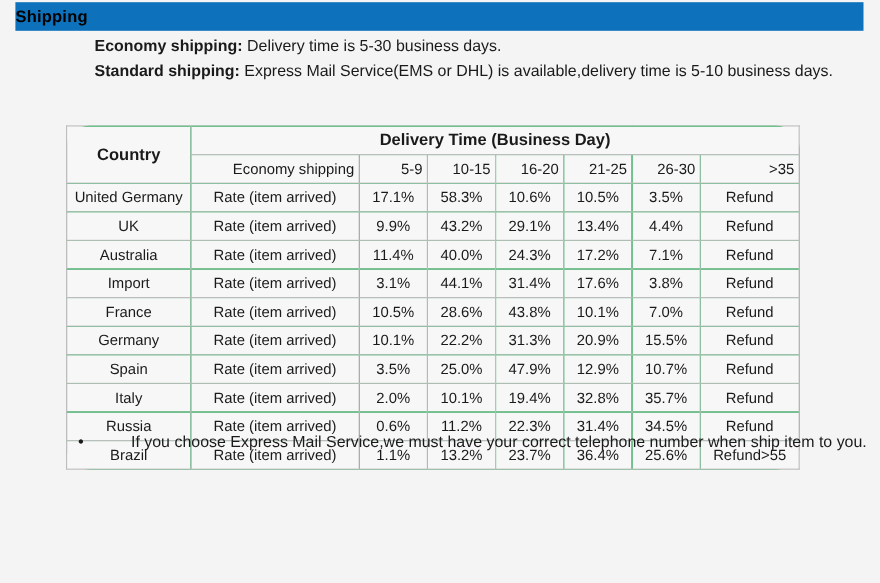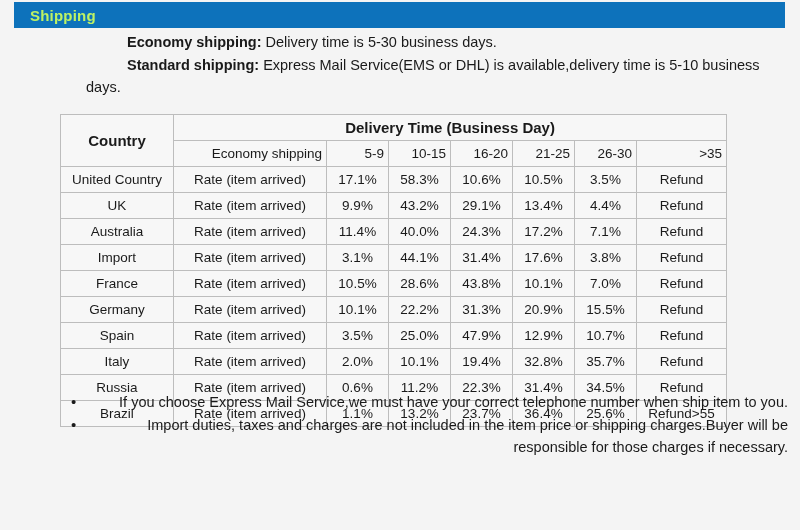--- a/index.html
+++ b/index.html
@@ -26,24 +26,23 @@
     position: absolute;
     left: 14px;
     top: 2px;
     width: 771px;
     height: 26px;
     background: #0d72bb;
     display: flex;
     align-items: center;
   }
   .section-header .title {
-    color: #bef264;
+    color: #000000;
     font-size: 15px;
     font-weight: bold;
-    padding-left: 16px;
     letter-spacing: 0.2px;
   }
 
   
   .intro {
     position: absolute;
     left: 58px;
     top: 31px;
     width: 726px;
   }
@@ -66,21 +65,20 @@
     font-size: 15px;
     line-height: 22.5px;
   }
   .sub-line {
     font-size: 14.5px;
     line-height: 22.5px;
     padding-left: 28px;
   }
   .sub-line .lead {
     font-weight: bold;
-    margin-left: 41px;
   }
 
   
   .table-wrap {
     position: absolute;
     left: 60px;
     top: 114px;
     width: 657px;
   }
   table.delivery {
@@ -192,21 +190,21 @@
           <th class="sub-head">5-9</th>
           <th class="sub-head">10-15</th>
           <th class="sub-head">16-20</th>
           <th class="sub-head">21-25</th>
           <th class="sub-head">26-30</th>
           <th class="sub-head">&gt;35</th>
         </tr>
       </thead>
       <tbody>
         <tr>
-          <td class="cell-country">United Country</td>
+          <td class="cell-country">United Germany</td>
           <td class="cell-economy">Rate (item arrived)</td>
           <td>17.1%</td>
           <td>58.3%</td>
           <td>10.6%</td>
           <td>10.5%</td>
           <td>3.5%</td>
           <td>Refund</td>
         </tr>
         <tr>
           <td class="cell-country">UK</td>
@@ -298,17 +296,16 @@
           <td>25.6%</td>
           <td>Refund&gt;55</td>
         </tr>
       </tbody>
     </table>
   </div>
 
   <div class="notes">
     <ul class="notes-list">
       <li class="note-item">If you choose Express Mail Service,we must have your correct telephone number when ship item to you.</li>
-      <li class="note-item">Import duties, taxes and charges are not included in the item price or shipping charges.Buyer will be responsible for those charges if necessary.</li>
     </ul>
   </div>
 
 </div>
 
 </body></html>

